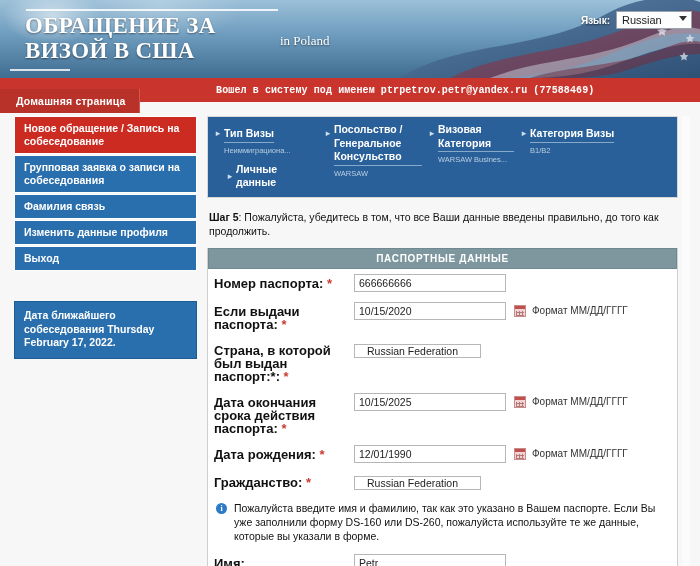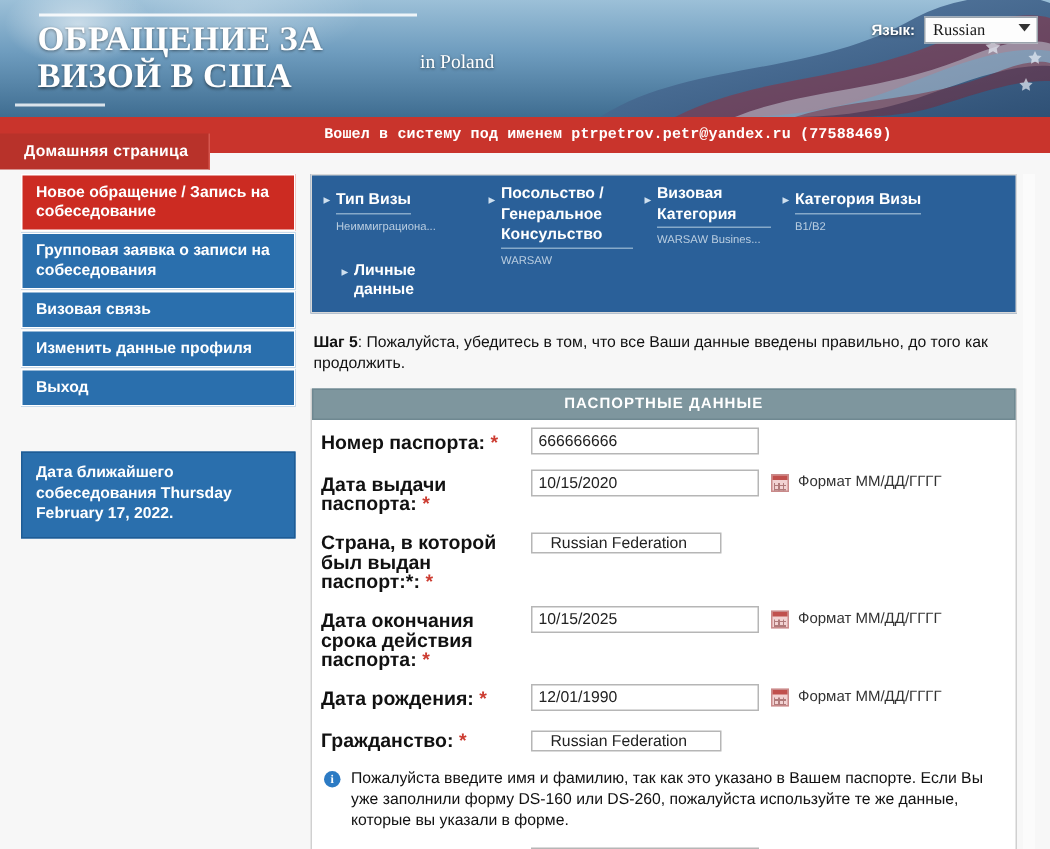--- a/index.html
+++ b/index.html
@@ -65,21 +65,21 @@
     display: flex; align-items: center; gap: 6px;
   }
   .lang-label {
     color: #fff; font-size: 10px; font-weight: 700;
     text-shadow: 0 1px 2px rgba(0,0,0,.6);
   }
   .lang-select {
     background: #fdfdfd;
     border: 1px solid #9aa4ad;
     font-size: 11px;
-    font-family: Liberation Serif, serif;
+    font-family: Liberation Sans, sans-serif;
     color: #1a1a1a;
     padding: 1px 18px 1px 5px;
     position: relative;
     min-width: 76px;
     height: 18px;
     line-height: 15px;
     display: inline-block;
   }
   .lang-select .caret {
     position: absolute; right: 4px; top: 4px;
@@ -193,21 +193,21 @@
     line-height: 11px;
     padding-top: 2px;
     display: block;
   }
   .crumb-title2 {
     color: #ffffff;
     font-size: 10.5px;
     font-weight: 700;
     line-height: 13.5px;
     display: inline-block;
-    margin-top: 15px;
+    margin-top: 4px;
   }
   .crumb-w1 { width: 110px; }
   .crumb-w2 { width: 104px; }
   .crumb-w3 { width: 92px; }
   .crumb-w4 { width: 120px; }
 
   .step-text {
     font-size: 10.5px;
     color: #111;
     padding: 12px 0 10px 2px;
@@ -383,21 +383,21 @@
   <div class="redbar">
     <div class="redbar-home">Домашняя страница</div>
     <div class="redbar-login">Вошел в систему под именем  ptrpetrov.petr@yandex.ru (77588469)</div>
   </div>
 
   <div class="content">
 
     <div class="sidebar">
       <div class="menu-item active">Новое обращение / Запись на собеседование</div>
       <div class="menu-item">Групповая заявка о записи на собеседования</div>
-      <div class="menu-item">Визовая связь</div>
+      <div class="menu-item">Фамилия связь</div>
       <div class="menu-item">Изменить данные профиля</div>
       <div class="menu-item">Выход</div>
       <div class="datebox">Дата ближайшего собеседования Thursday February 17, 2022.</div>
     </div>
 
     <div class="main">
 
       <div class="crumbs">
         <div class="crumb-col crumb-w1">
           <div class="crumb-arrow">▸</div>
@@ -445,21 +445,21 @@
             <span>Номер паспорта:</span>
             <span class="req">*</span>
           </div>
           <div class="fctl">
             <input class="txt" type="text" value="666666666" style="">
           </div>
         </div>
 
         <div class="frow">
           <div class="flabel">
-            <span>Дата выдачи паспорта:</span>
+            <span>Если выдачи паспорта:</span>
             <span class="req">*</span>
           </div>
           <div class="fctl">
             <input class="txt" type="text" value="10/15/2020" style="">
             <span class="cal-icon"></span>
             <span class="fmt">Формат ММ/ДД/ГГГГ</span>
           </div>
         </div>
 
         <div class="frow">

